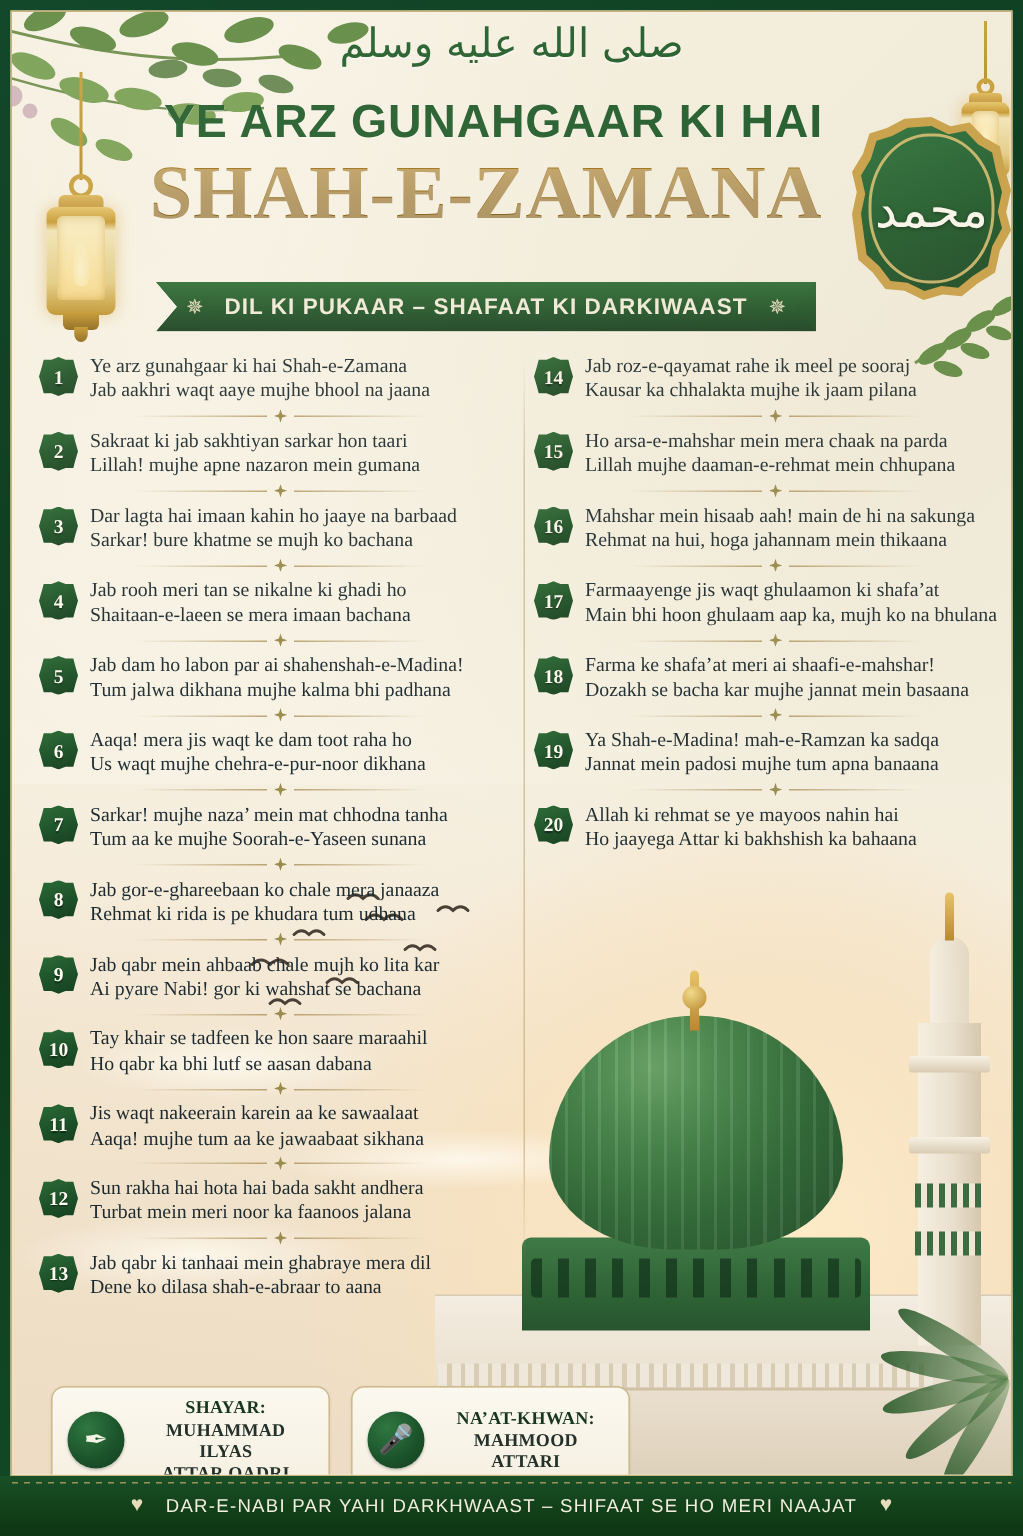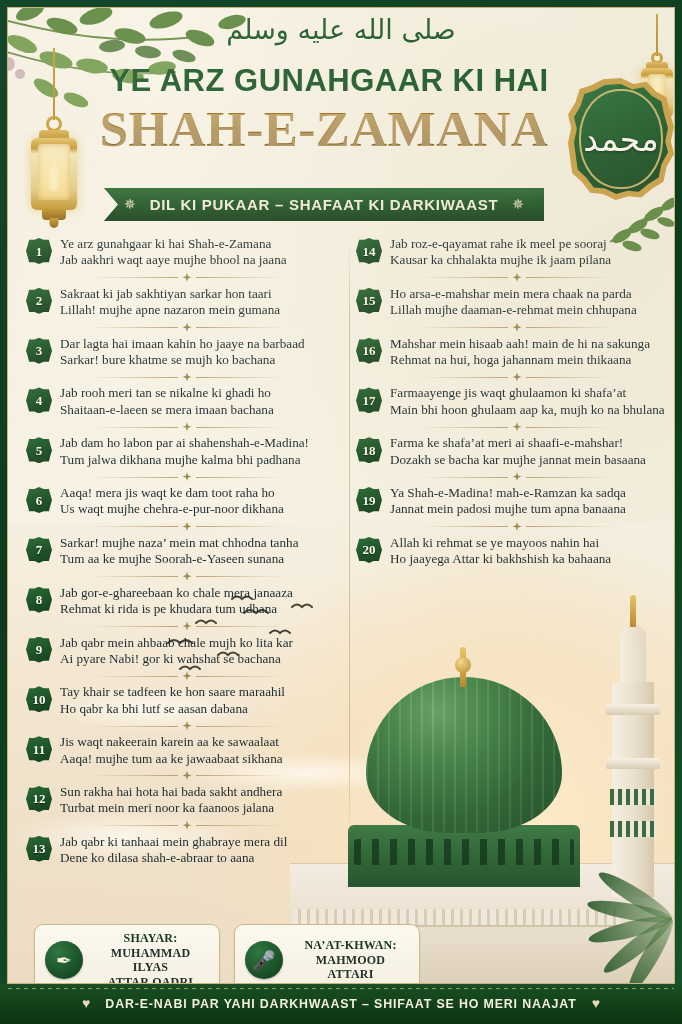--- a/index.html
+++ b/index.html
@@ -335,21 +335,21 @@
     position:absolute; left:0; right:0; bottom:0; height:40px;
     background:linear-gradient(180deg,#1a5027 0%,#124018 55%,#0d3513 100%);
     display:flex; align-items:center; justify-content:center; gap:15px;
   }
   .botbar-rule{
     position:absolute; left:8px; right:8px; top:4px; height:1px;
     background:repeating-linear-gradient(90deg,#c6ad6a 0 4px, rgba(198,173,106,0) 4px 8px);
     opacity:.75;
   }
   .bot-text{
-    font-family:"Liberation Sans", sans-serif; font-weight:700;
+    font-family:"Liberation Sans", sans-serif; font-weight:400;
     font-size:12.4px; letter-spacing:.85px; color:#f3eedd; white-space:nowrap;
   }
   .heart{ color:#e6dcbb; font-size:14px; }
 </style>
 </head>
 <body>
 
 <div id="poster">
 
   <div class="frame-outer"></div>

